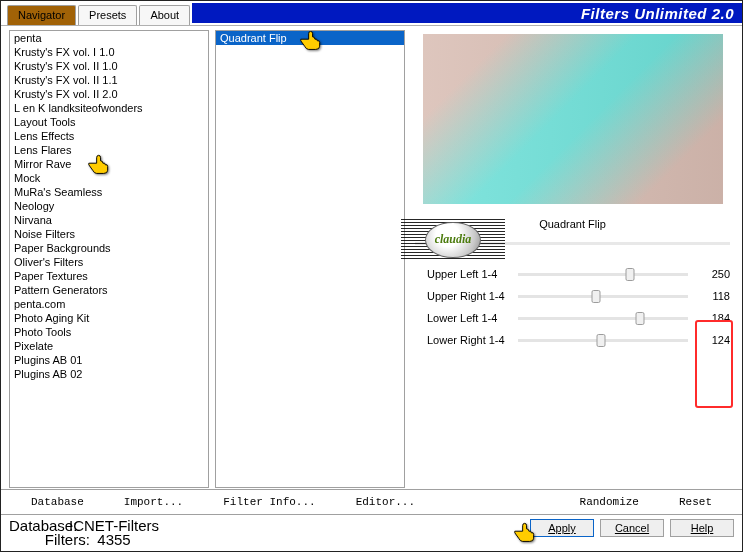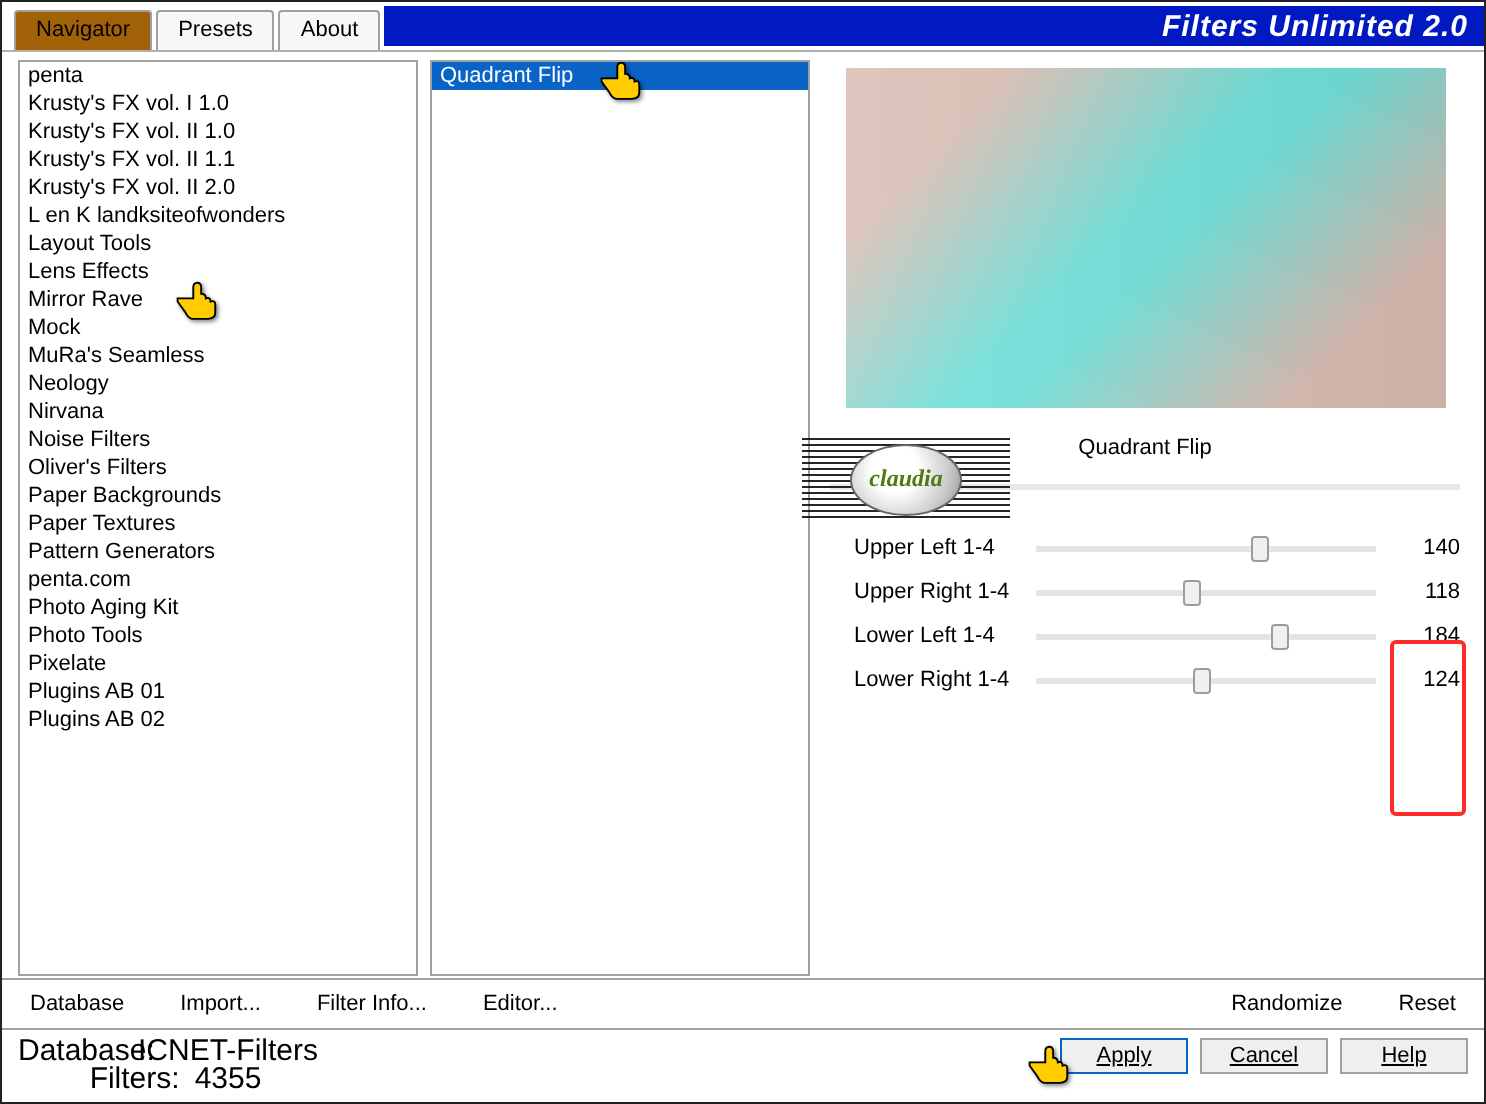--- a/index.html
+++ b/index.html
@@ -29,21 +29,21 @@
     linear-gradient(to right, rgba(255,255,255,.15), rgba(0,0,0,.06)); }
   .filter-title { text-align: center; font-size: 11px; padding: 4px 0 12px; }
   .progress-track { height: 3px; background: #e8e8e8; margin: 0 4px 18px; }
   .sliders { margin: 0 4px; }
   .slider-row { display: flex; align-items: center; height: 22px; }
   .slider-row .lbl { width: 95px; padding-left: 12px; }
   .slider-row .track { flex: 1; height: 3px; background: #e4e4e4; position: relative; margin: 0 8px; }
   .slider-row .thumb { position: absolute; top: -5px; width: 9px; height: 13px; background: #f0f0f0; border: 1px solid #9c9c9c; border-radius: 2px; transform: translateX(-50%); }
   .slider-row .val { width: 34px; text-align: right; }
   .values-box { position: absolute; right: 9px; top: 319px; width: 38px; height: 88px; border: 2px solid #ff2b2b; border-radius: 3px; pointer-events: none; }
-  .button-row { display: flex; gap: 8px; border-top: 1px solid #a0a0a0; border-bottom: 1px solid #a0a0a0; padding: 4px 4px; align-items: center; background:#fff; height:26px; }
+  .button-row { display: flex; gap: 20px; border-top: 1px solid #a0a0a0; border-bottom: 1px solid #a0a0a0; padding: 4px 20px; align-items: center; background:#fff; height:26px;font-family:Liberation Mono, monospace; }
   .spacer { flex: 1; }
   .btn, .link-btn { font-size: 11px; padding: 2px 10px; cursor: pointer; }
   .link-btn { background: none; border: none; }
   .btn { border: 1px solid #a0a0a0; background: #efefef; min-width: 64px; text-align: center; }
   .btn.primary { border: 1px solid #0a64c8; }
   .status { display: flex; align-items: flex-start; padding: 4px 8px 6px; height: 36px; }
   .status .kv { font-size: 15px; line-height: 14px; text-align: center; }
   .status .kv .k { display: inline-block; width: 60px; }
   .status-right { margin-left: auto; display: flex; gap: 6px; align-items: center; position: relative; text-decoration: underline; }
   
@@ -81,30 +81,31 @@
     <div class="col left-col">
       <div class="listbox" id="category-list">
           <div class="item">penta</div>
           <div class="item">Krusty's FX vol. I 1.0</div>
           <div class="item">Krusty's FX vol. II 1.0</div>
           <div class="item">Krusty's FX vol. II 1.1</div>
           <div class="item">Krusty's FX vol. II 2.0</div>
           <div class="item">L en K landksiteofwonders</div>
           <div class="item">Layout Tools</div>
           <div class="item">Lens Effects</div>
+          <div class="item">Lens Flares</div>
           <div class="item">Mirror Rave<div class="pointer" style="left: 76px; top: -4px;"><svg viewBox="0 0 32 28">
                 <path d="M3 13 L13 13 L13 6 Q13 3 15.5 3 Q18 3 18 6 L18 10 Q21 10 21 13 Q24 12 24 15 Q27 14 27 17 L27 22 Q27 26 22 26 L13 26 Q10 26 8 22 L3 15 Z" fill="#ffcc00" stroke="#000" stroke-width="1.2"></path>
               </svg></div></div>
           <div class="item">Mock</div>
           <div class="item">MuRa's Seamless</div>
           <div class="item">Neology</div>
           <div class="item">Nirvana</div>
           <div class="item">Noise Filters</div>
+          <div class="item">Paper Backgrounds</div>
           <div class="item">Oliver's Filters</div>
-          <div class="item">Paper Backgrounds</div>
           <div class="item">Paper Textures</div>
           <div class="item">Pattern Generators</div>
           <div class="item">penta.com</div>
           <div class="item">Photo Aging Kit</div>
           <div class="item">Photo Tools</div>
           <div class="item">Pixelate</div>
           <div class="item">Plugins AB 01</div>
           <div class="item">Plugins AB 02</div>
         </div>
     </div>
@@ -120,21 +121,21 @@
     <div class="col right-col">
       <div class="preview"></div>
       <div class="filter-title">Quadrant Flip</div>
       <div class="progress-track"></div>
       <div class="sliders" id="sliders">
           <div class="slider-row">
             <span class="lbl">Upper Left 1-4</span>
             <span class="track">
               <span class="thumb" style="left:66%;"></span>
             </span>
-            <span class="val">140</span>
+            <span class="val">250</span>
           </div>
           <div class="slider-row">
             <span class="lbl">Upper Right 1-4</span>
             <span class="track">
               <span class="thumb" style="left:46%;"></span>
             </span>
             <span class="val">118</span>
           </div>
           <div class="slider-row">
             <span class="lbl">Lower Left 1-4</span>

